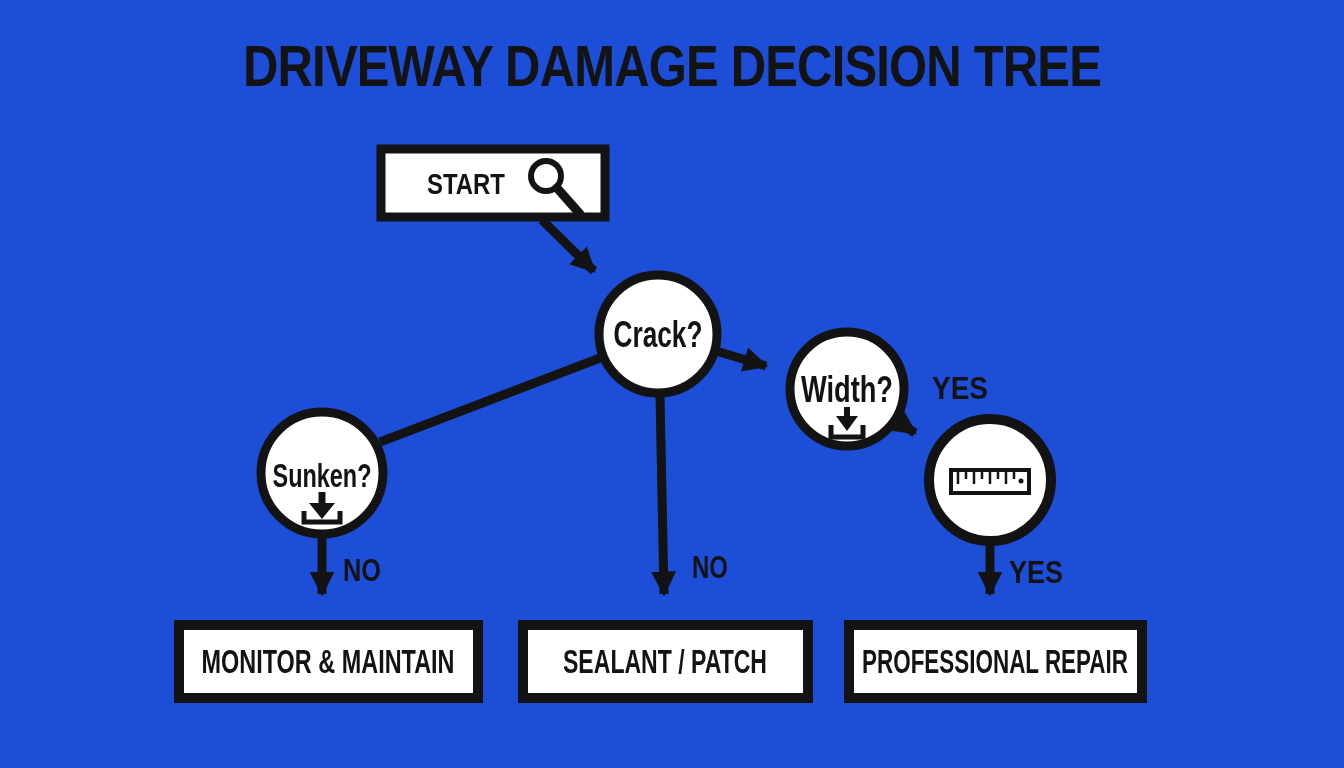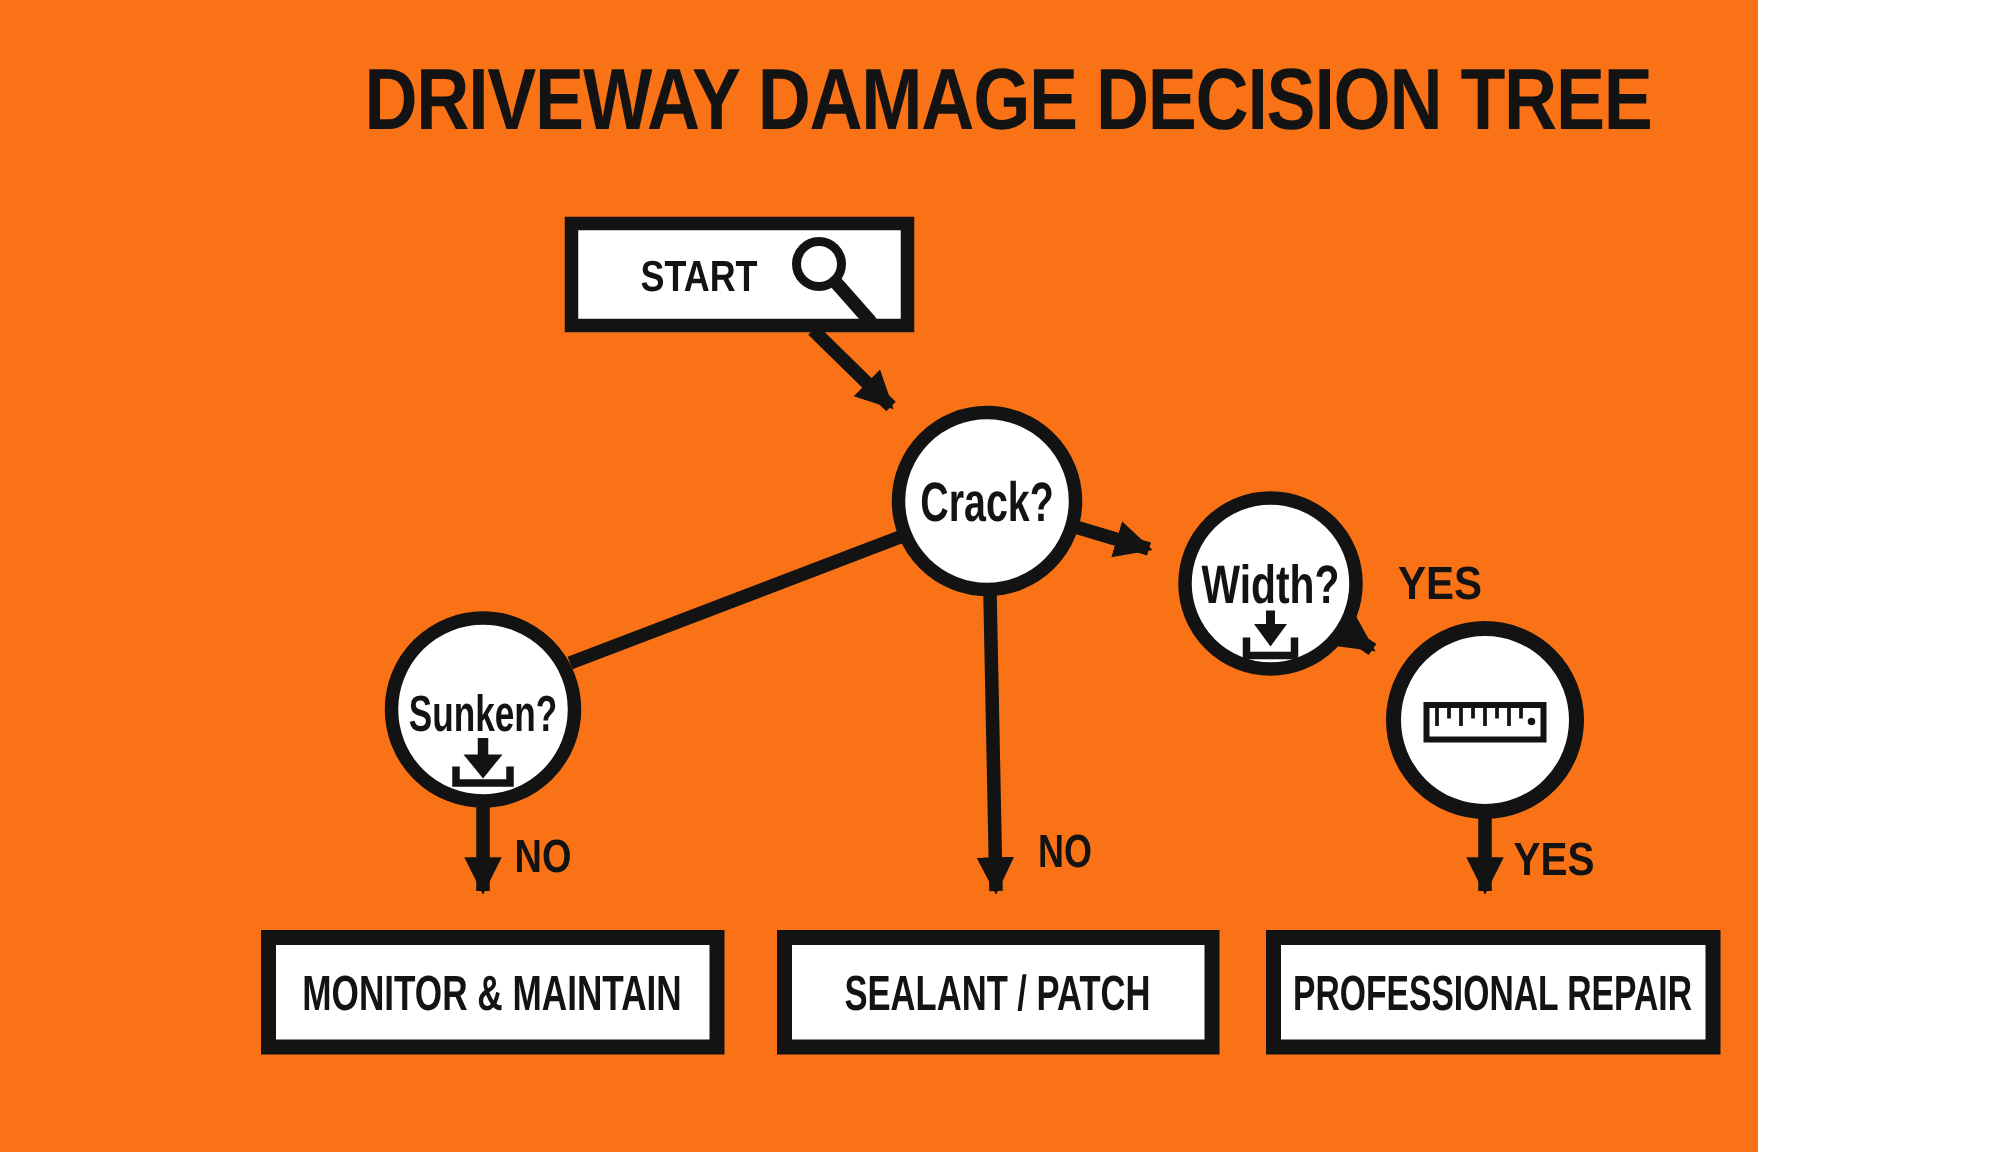--- a/index.html
+++ b/index.html
@@ -1,19 +1,19 @@
 <!DOCTYPE html>
 <html><head>
 <meta charset="utf-8">
 <style>
   html,body{margin:0;padding:0;}
   .canvas{
     position:relative;
-    width:1172px;height:768px;
-    background:#f97316;
+    width:1344px;height:768px;
+    background:#1d4ed8;
     overflow:hidden;
     font-family:"Liberation Sans",sans-serif;
   }
   svg{position:absolute;left:0;top:0;}
   .ink-stroke{stroke:#131313;fill:none;}
   .ink-fill{fill:#131313;}
   .node-fill{fill:#ffffff;stroke:#131313;}
   text{
     font-family:"Liberation Sans",sans-serif;
     font-weight:700;

